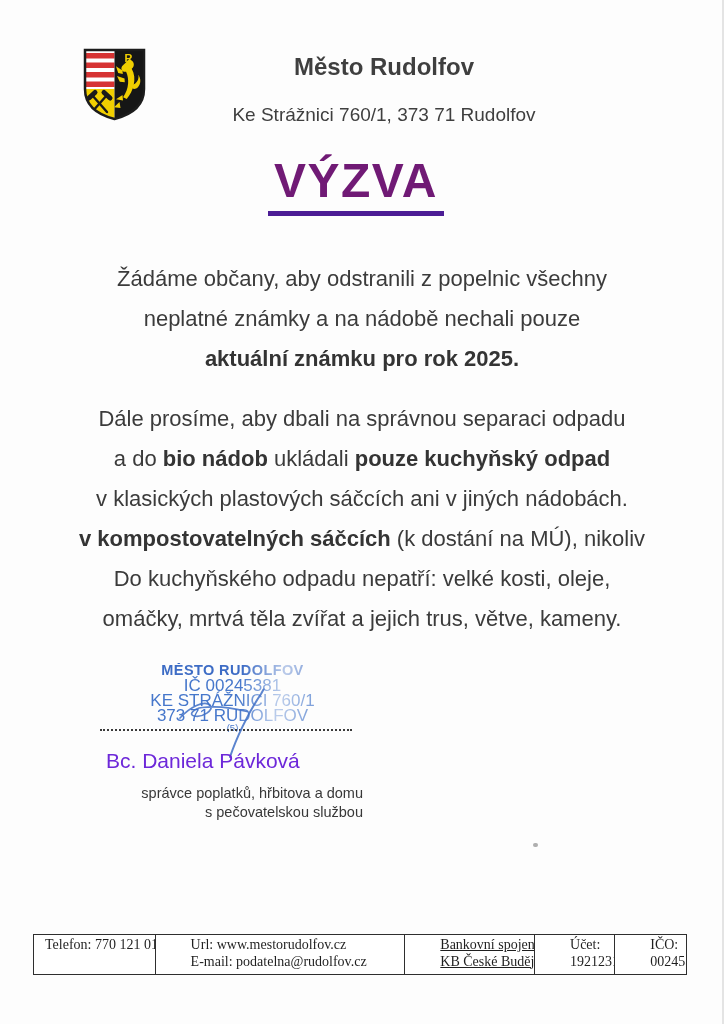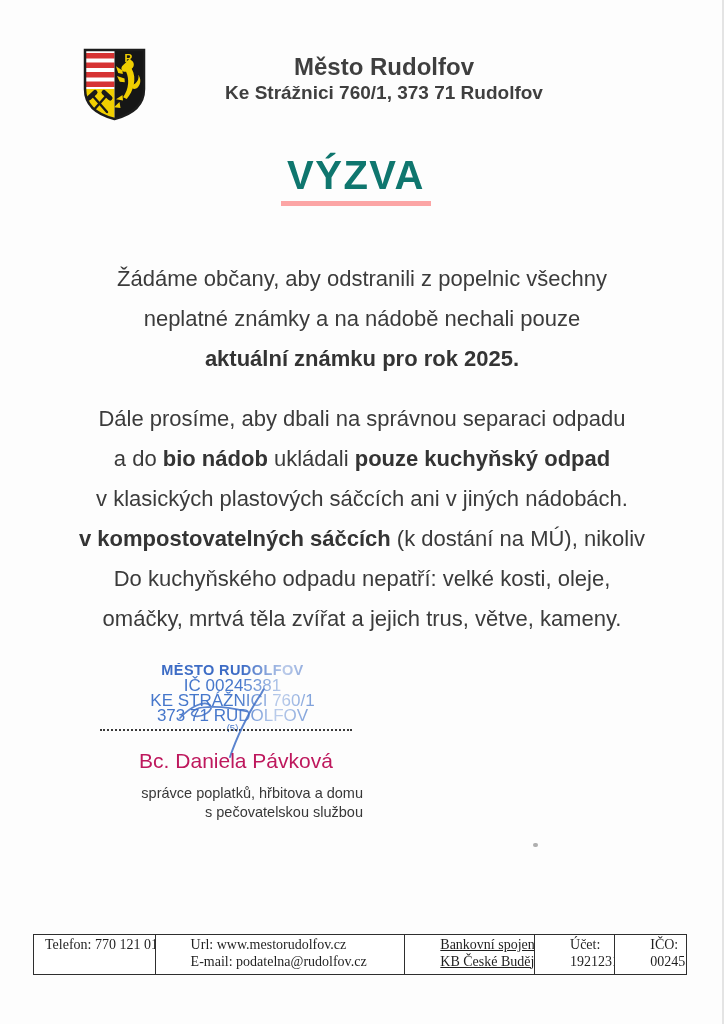--- a/index.html
+++ b/index.html
@@ -7,45 +7,45 @@
     position:relative;width:724px;height:1024px;background:#fdfdfd;overflow:hidden;
     font-family:"Liberation Sans","DejaVu Sans",sans-serif;color:#3b3b3b;
   }
   .scan-edge{position:absolute;right:0;top:0;bottom:0;width:2px;background:#e4e4e4;}
   .artifact-dot{position:absolute;left:533px;top:843px;width:5px;height:4px;background:#8d8d8d;border-radius:2px;opacity:.7;}
 
   .logo{position:absolute;left:81px;top:47px;}
 
   .header-text{position:absolute;left:59px;top:53px;width:650px;text-align:center;}
   .org-name{font-size:24px;font-weight:bold;line-height:28px;color:#3f3f3f;}
-  .org-address{font-size:19px;font-weight:bold;line-height:23px;color:#3f3f3f;}
+  .org-address{font-size:19px;font-weight:normal;line-height:23px;color:#3f3f3f;margin-top:22px;}
 
   .doc-title-wrap{position:absolute;left:0;top:153px;width:712px;text-align:center;}
   .doc-title{
-    display:inline-block;font-size:40px;font-weight:bold;letter-spacing:1.5px;color:#0f766e;
-    padding:0 6px 3px;border-bottom:5px solid #fca5a5;
+    display:inline-block;font-size:48px;font-weight:bold;letter-spacing:1.5px;color:#701a75;
+    padding:0 6px 3px;border-bottom:5px solid #4c1d95;
   }
 
   .para{position:absolute;left:0;width:724px;text-align:center;font-size:22px;line-height:40px;color:#3b3b3b;}
   .para b{color:#343434;}
   .para-1{top:259px;}
   .para-2{top:399px;}
 
   .stamp{
     position:absolute;left:130px;top:663px;width:205px;text-align:center;color:#4677cb;
     -webkit-mask-image:linear-gradient(100deg,#000 52%,rgba(0,0,0,.35) 72%,rgba(0,0,0,.8) 92%);
     mask-image:linear-gradient(100deg,#000 52%,rgba(0,0,0,.35) 72%,rgba(0,0,0,.8) 92%);
   }
   .stamp-l1{font-size:14.5px;font-weight:bold;letter-spacing:.4px;line-height:15px;color:#3d6cc5;}
   .stamp-l2,.stamp-l3,.stamp-l4{font-size:17px;line-height:15px;}
   .stamp-l5{font-size:9.5px;line-height:9px;}
 
   .sig-svg{position:absolute;left:150px;top:655px;}
   .dotted-line{position:absolute;left:100px;top:729px;width:252px;height:0;border-top:2.5px dotted #3a3a3a;}
-  .sig-name{position:absolute;left:106px;top:749px;width:260px;text-align:center;font-size:21px;color:#be185d;}
+  .sig-name{position:absolute;left:106px;top:749px;width:260px;font-size:21px;color:#6d28d9;}
   .sig-role{position:absolute;left:101px;top:784px;width:262px;text-align:right;font-size:14.5px;line-height:18.5px;color:#383838;}
 
   .footer-table{
     position:absolute;left:33px;top:934px;width:654px;height:41px;display:flex;box-sizing:border-box;
     border:1.5px solid #2e2e2e;font-family:"Liberation Serif","DejaVu Serif",serif;
     font-size:14px;line-height:16.5px;color:#1f1f1f;background:#fff;
   }
   .footer-cell{box-sizing:border-box;padding:2px 8px 0;overflow:hidden;white-space:nowrap;}
   .footer-cell + .footer-cell{border-left:1.5px solid #2e2e2e;padding-left:35px;}
   .fc-1{width:18.5%;padding-left:11px;}

